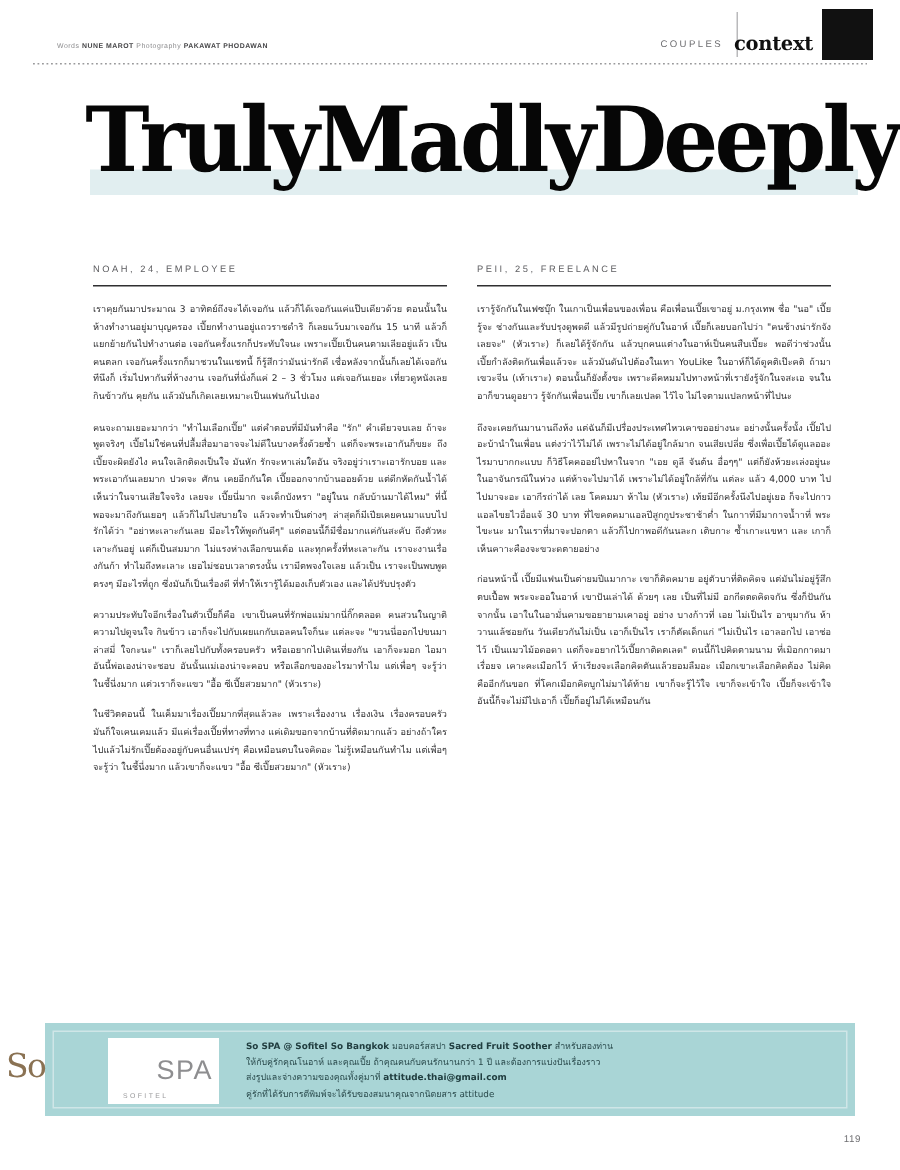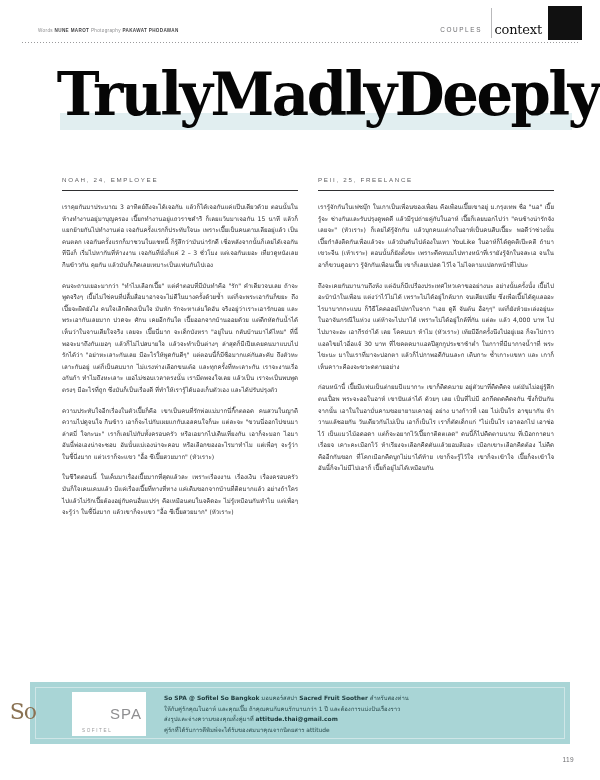--- a/index.html
+++ b/index.html
@@ -67,21 +67,21 @@
     width: 1px;
     height: 30px;
     background: #b9b9bb;
   }
 
   .section-title {
     position: absolute;
     right: 58px;
     top: 22px;
     font-size: 13px;
-    font-weight: normal;
+    font-weight: bold;
     color: #101010;
     font-family: "DejaVu Serif", serif;
     letter-spacing: -0.2px;
     margin-left: 10px;
   }
 
   .dotted-rule {
     position: absolute;
     left: 22px;
     top: 42px;
@@ -222,21 +222,21 @@
 
   .logo-bar {
     width: 1px;
     height: 20px;
     background: #b9b0a2;
     margin: 0 4px;
   }
 
   .logo-spa {
     font-family: "Liberation Sans", sans-serif;
-    font-size: 15px;
+    font-size: 18px;
     color: #8e8e90;
     letter-spacing: 1px;
     position: relative;
     top: -1px;
   }
 
   .logo-sofitel {
     position: absolute;
     left: 6px;
     bottom: -1px;

